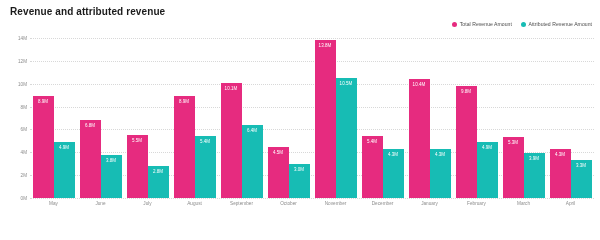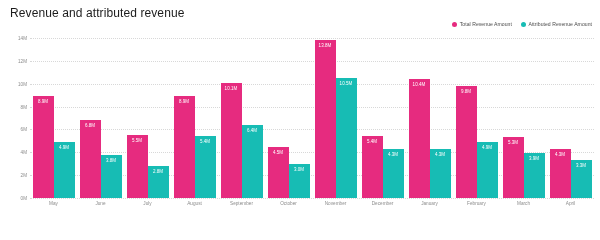--- a/index.html
+++ b/index.html
@@ -11,22 +11,22 @@
   }
   .card {
     position: relative;
     width: 600px; height: 219px;
     background: #ffffff;
     padding: 0;
   }
   .chart-title {
     position: absolute;
     left: 10px; top: 6px;
-    font-size: 12px;
-    font-weight: normal;
+    font-size: 10px;
+    font-weight: bold;
     color: #1b1b1b;
     letter-spacing: 0.1px;
   }
   .legend {
     position: absolute;
     right: 8px; top: 21px;
     display: flex;
     align-items: center;
     gap: 9px;
   }

